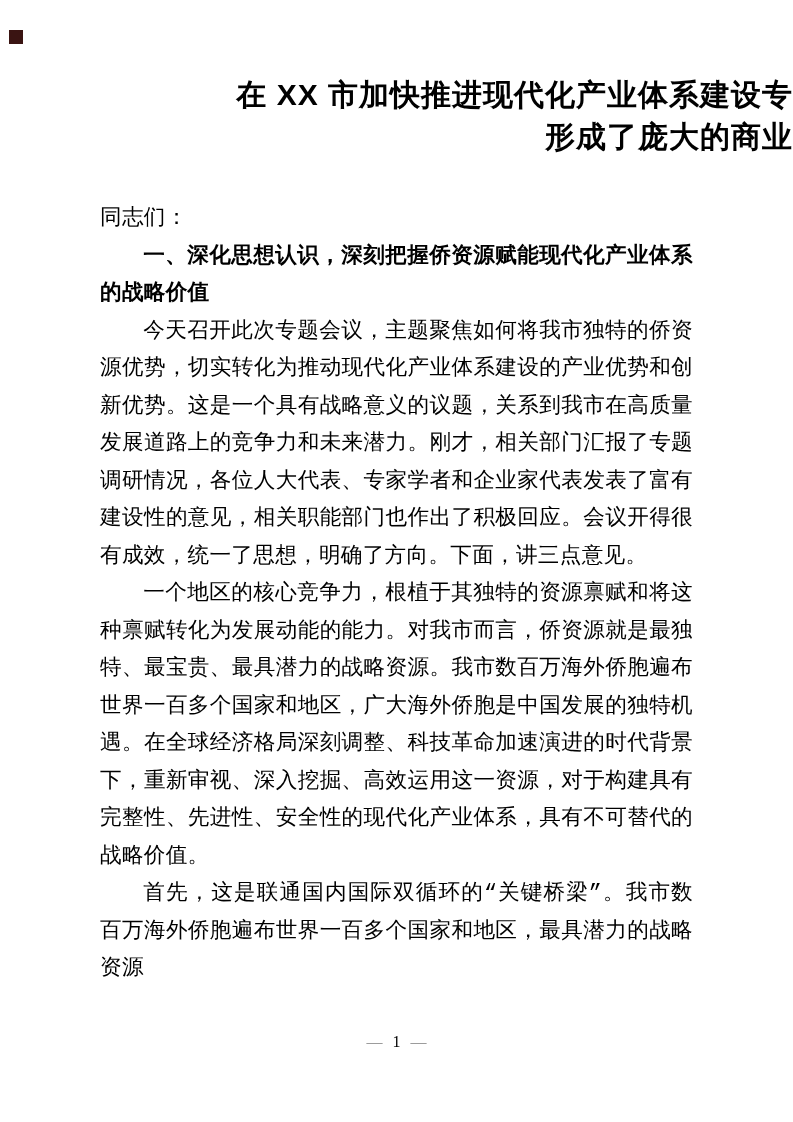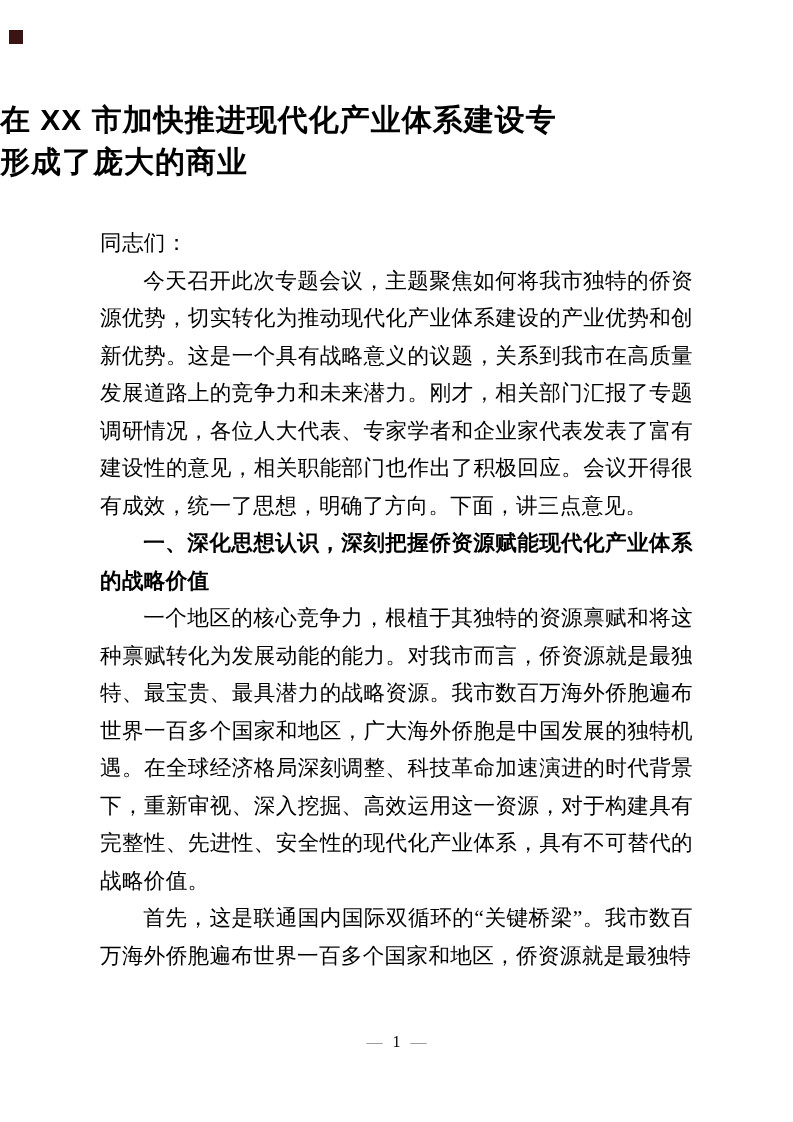--- a/index.html
+++ b/index.html
@@ -18,40 +18,41 @@
   }
   .corner-mark {
     position: absolute;
     left: 9px;
     top: 30px;
     width: 14px;
     height: 14px;
     background: #3a1412;
   }
   .doc-title {
-    margin-top: 99px;
-    text-align: left;
+    margin-top: 74px;
+    text-align: right;
     font-family: "Liberation Sans", "DejaVu Sans", sans-serif;
     font-weight: 700;
     font-size: 30px;
     line-height: 42px;
     letter-spacing: 1px;
     color: #000000;
   }
   .doc-body {
     margin: 42px 100px 0 100px;
     width: 593px;
   }
   .doc-body p.para {
     margin: 0;
     font-size: 21.6px;
     line-height: 37.5px;
     letter-spacing: 0.3px;
     text-align: justify;
     color: #000000;
+    font-family: Liberation Mono, monospace;
   }
   .doc-body p.para.indent { text-indent: 2em; }
   .doc-body p.para.bold { font-weight: 700; }
   .page-footer {
     position: absolute;
     top: 1032px;
     left: 0;
     width: 793px;
     text-align: center;
     font-size: 16px;
@@ -71,23 +72,23 @@
 
   <div class="corner-mark" style="background: rgb(58, 20, 18);"></div>
 
   <div class="doc-title">
     <div>在 XX 市加快推进现代化产业体系建设专</div>
     <div>形成了庞大的商业</div>
   </div>
 
   <div class="doc-body">
       <p class="para">同志们：</p>
+      <p class="para indent bold">一、深化思想认识，深刻把握侨资源赋能现代化产业体系的战略价值</p>
       <p class="para indent">今天召开此次专题会议，主题聚焦如何将我市独特的侨资源优势，切实转化为推动现代化产业体系建设的产业优势和创新优势。这是一个具有战略意义的议题，关系到我市在高质量发展道路上的竞争力和未来潜力。刚才，相关部门汇报了专题调研情况，各位人大代表、专家学者和企业家代表发表了富有建设性的意见，相关职能部门也作出了积极回应。会议开得很有成效，统一了思想，明确了方向。下面，讲三点意见。</p>
-      <p class="para indent bold">一、深化思想认识，深刻把握侨资源赋能现代化产业体系的战略价值</p>
       <p class="para indent">一个地区的核心竞争力，根植于其独特的资源禀赋和将这种禀赋转化为发展动能的能力。对我市而言，侨资源就是最独特、最宝贵、最具潜力的战略资源。我市数百万海外侨胞遍布世界一百多个国家和地区，广大海外侨胞是中国发展的独特机遇。在全球经济格局深刻调整、科技革命加速演进的时代背景下，重新审视、深入挖掘、高效运用这一资源，对于构建具有完整性、先进性、安全性的现代化产业体系，具有不可替代的战略价值。</p>
-      <p class="para indent">首先，这是联通国内国际双循环的“关键桥梁”。我市数百万海外侨胞遍布世界一百多个国家和地区，侨资源就是最独特</p>
+      <p class="para indent">首先，这是联通国内国际双循环的“关键桥梁”。我市数百万海外侨胞遍布世界一百多个国家和地区，最具潜力的战略资源</p>
     </div>
 
   <div class="page-footer">
     <span class="dash" style="color: rgb(140, 140, 140);">—</span><span class="num">1</span><span class="dash" style="color: rgb(140, 140, 140);">—</span>
   </div>
 
 </div>
 
 </body></html>

